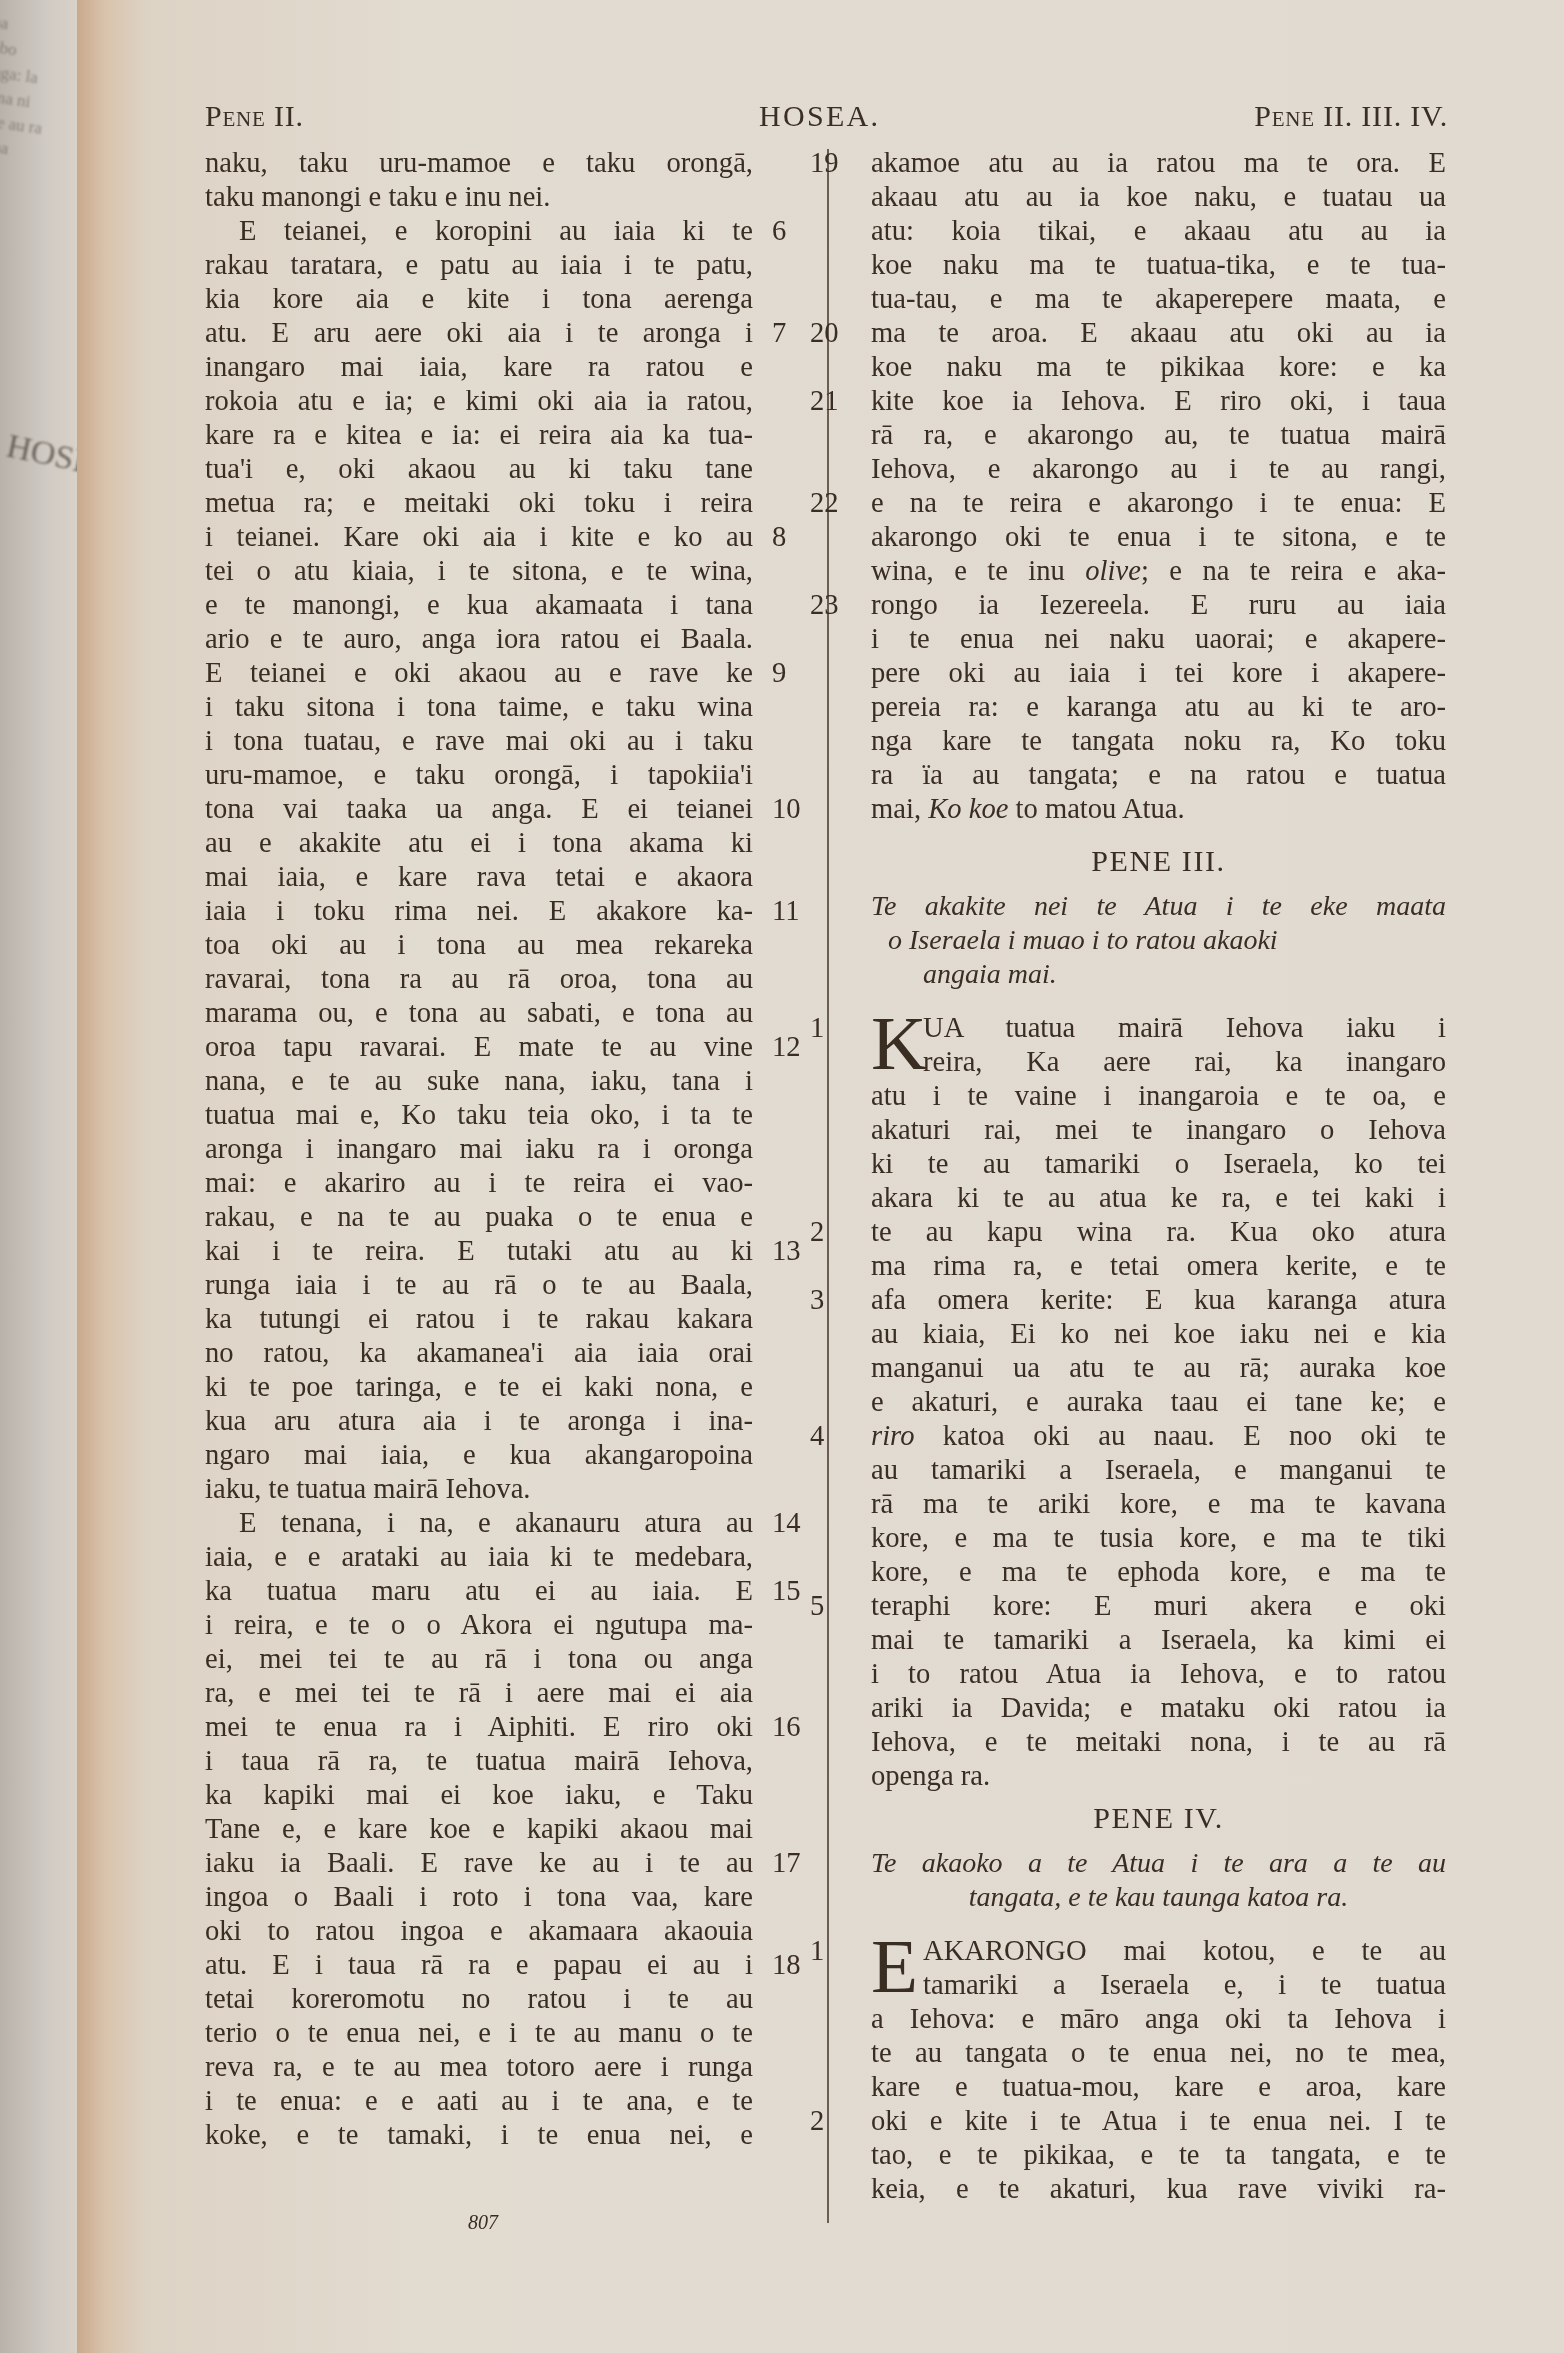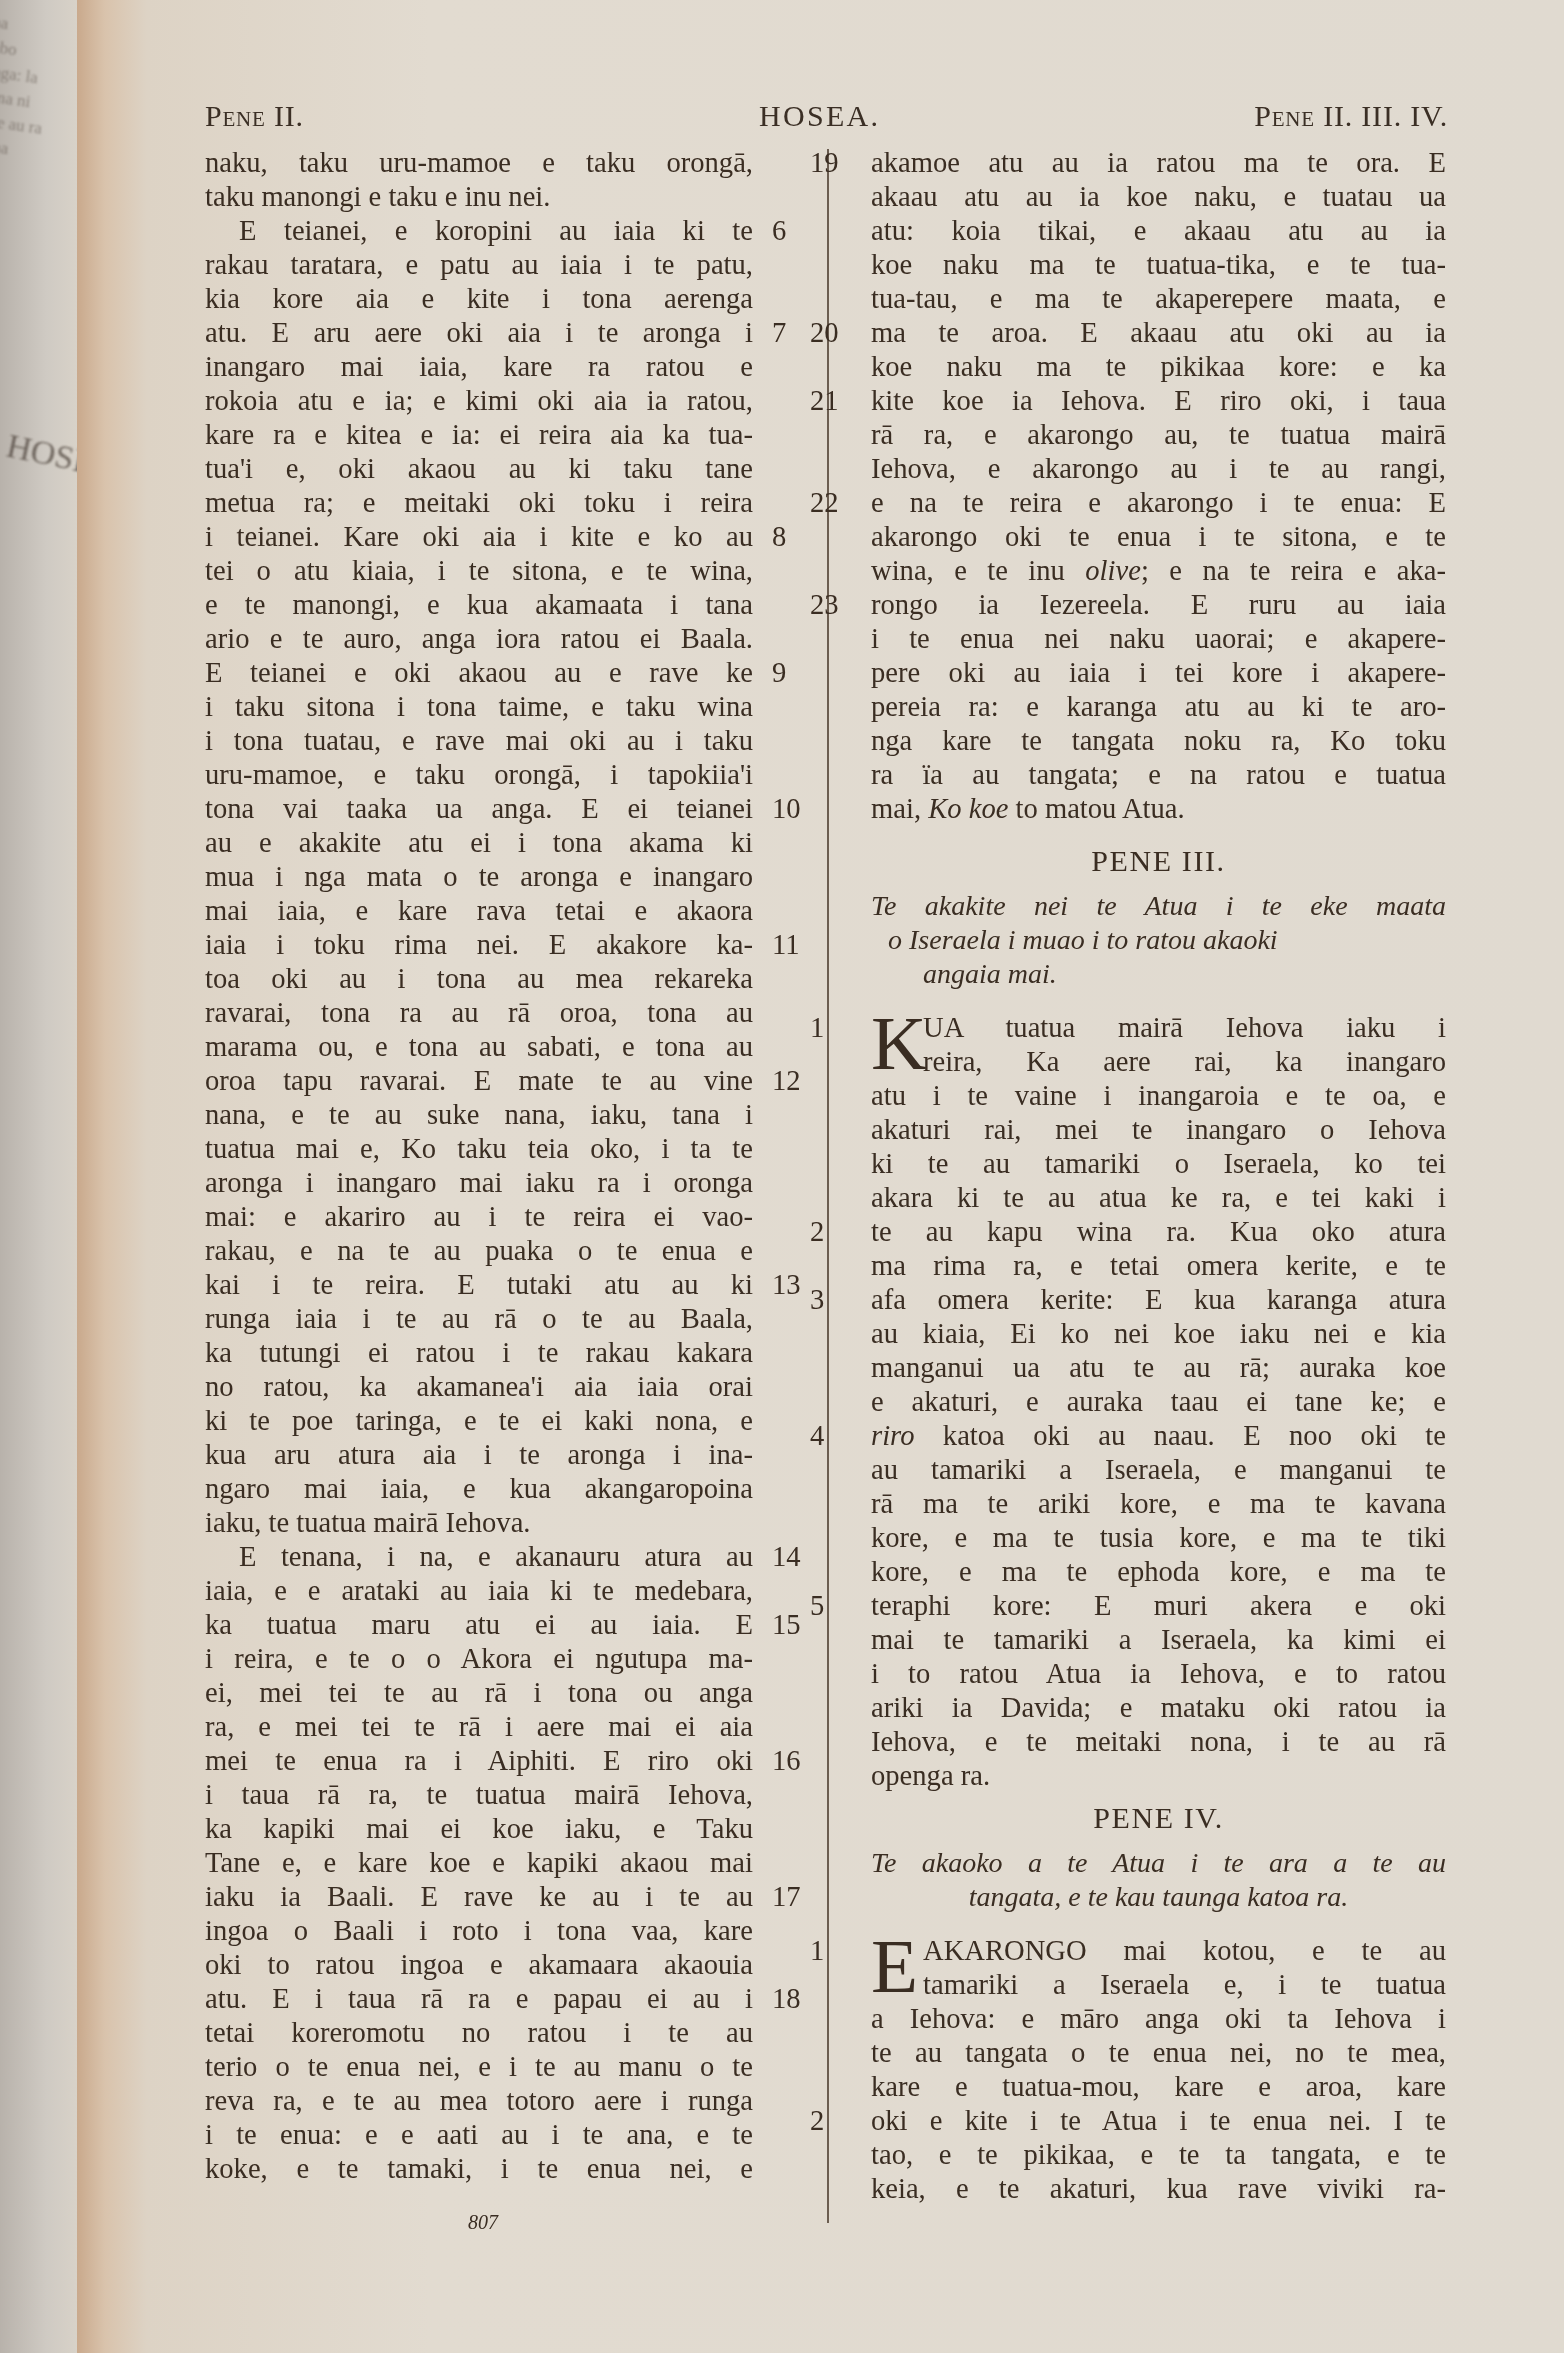--- a/index.html
+++ b/index.html
@@ -119,21 +119,20 @@
     <div class="line"><span>i teianei.  Kare oki aia i kite e ko au</span><span class="vnum-r">8</span></div>
     <div class="line"><span>tei o atu kiaia, i te sitona, e te wina,</span></div>
     <div class="line"><span>e te manongi, e kua akamaata i tana</span></div>
     <div class="line"><span>ario e te auro, anga iora ratou ei Baala.</span></div>
     <div class="line"><span>E teianei e oki akaou au e rave ke</span><span class="vnum-r">9</span></div>
     <div class="line"><span>i taku sitona i tona taime, e taku wina</span></div>
     <div class="line"><span>i tona tuatau, e rave mai oki au i taku</span></div>
     <div class="line"><span>uru-mamoe, e taku orongā, i tapokiia'i</span></div>
     <div class="line"><span>tona vai taaka ua anga.  E ei teianei</span><span class="vnum-r">10</span></div>
     <div class="line"><span>au e akakite atu ei i tona akama ki</span></div>
-    <div class="line"><span>mua i nga mata o te aronga e inangaro</span></div>
     <div class="line"><span>mai iaia, e kare rava tetai e akaora</span></div>
     <div class="line"><span>iaia i toku rima nei.  E akakore ka-</span><span class="vnum-r">11</span></div>
     <div class="line"><span>toa oki au i tona au mea rekareka</span></div>
     <div class="line"><span>ravarai, tona ra au rā oroa, tona au</span></div>
     <div class="line"><span>marama ou, e tona au sabati, e tona au</span></div>
     <div class="line"><span>oroa tapu ravarai.  E mate te au vine</span><span class="vnum-r">12</span></div>
     <div class="line"><span>nana, e te au suke nana, iaku, tana i</span></div>
     <div class="line"><span>tuatua mai e, Ko taku teia oko, i ta te</span></div>
     <div class="line"><span>aronga i inangaro mai iaku ra i oronga</span></div>
     <div class="line"><span>mai: e akariro au i te reira ei vao-</span></div>

